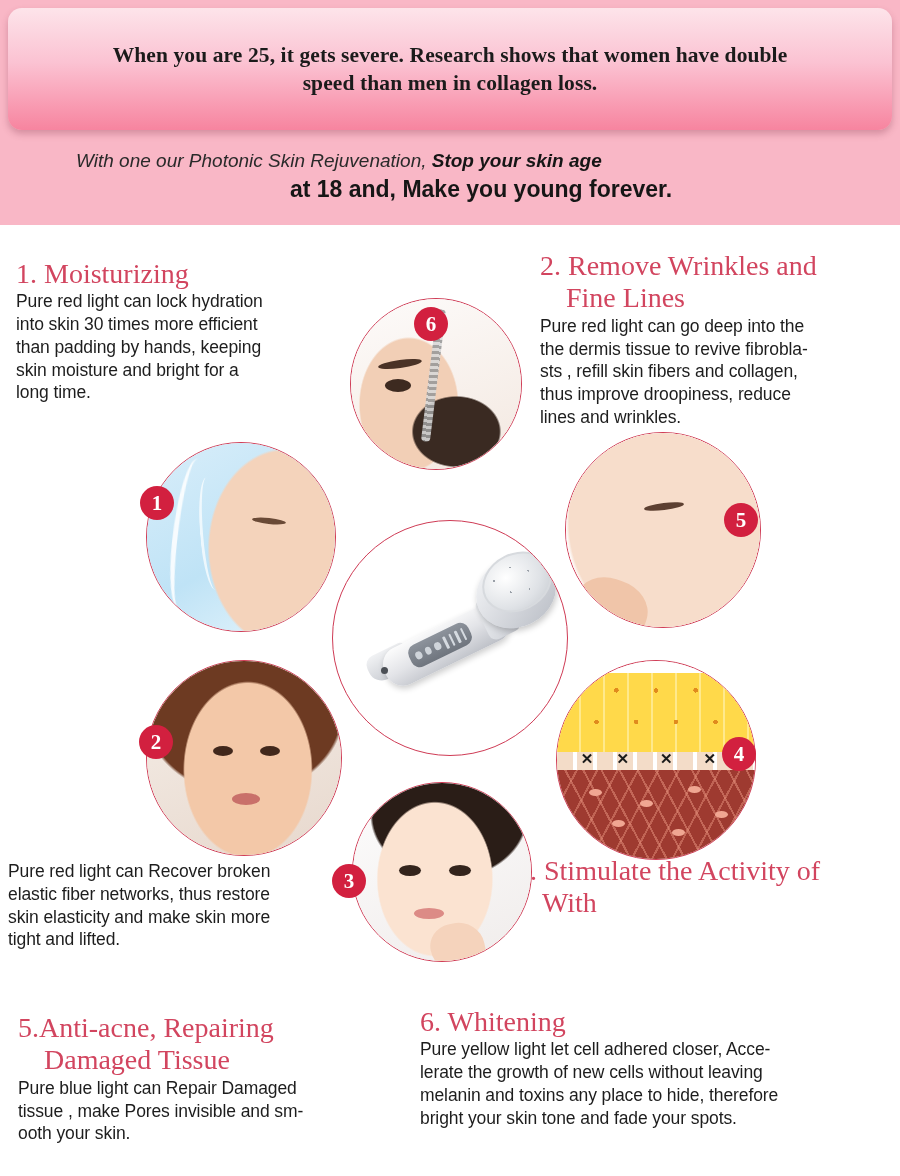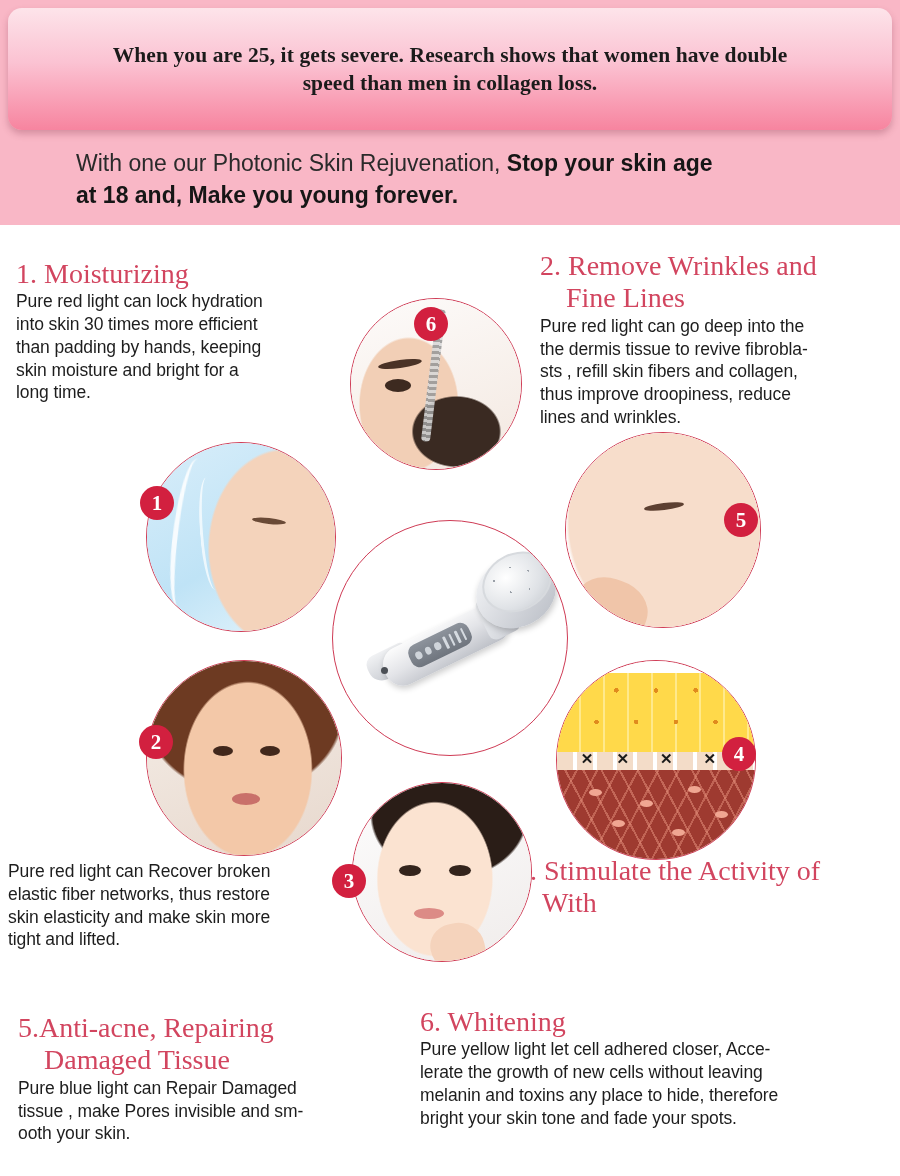--- a/index.html
+++ b/index.html
@@ -24,23 +24,23 @@
   .headline-card p{
     font-family:"Liberation Serif", serif;
     font-size:21.5px; font-weight:700; color:#1b1b1b;
     line-height:1.32; text-align:center; letter-spacing:.1px;
     white-space:nowrap;
   }
   .subhead{
     position:absolute; left:76px; top:148px; width:810px;
     line-height:1.38;
   }
-  .subhead .l1{ font-size:23px; color:#2a2a2a; font-weight:400; }
+  .subhead .l1{ font-size:19px; color:#2a2a2a; font-weight:400;font-style:italic; }
   .subhead .l1 b{ font-weight:700; color:#161616; }
-  .subhead .l2{ font-size:23px; color:#161616; font-weight:700; }
+  .subhead .l2{ font-size:23px; color:#161616; font-weight:700;text-align:center; }
 
   
   .txt{ position:absolute; }
   .txt h3{
     font-family:"Liberation Serif", serif;
     color:#d2455f; font-weight:400;
     font-size:28px; line-height:1.16;
     white-space:pre-line;
   }
   .txt p{

